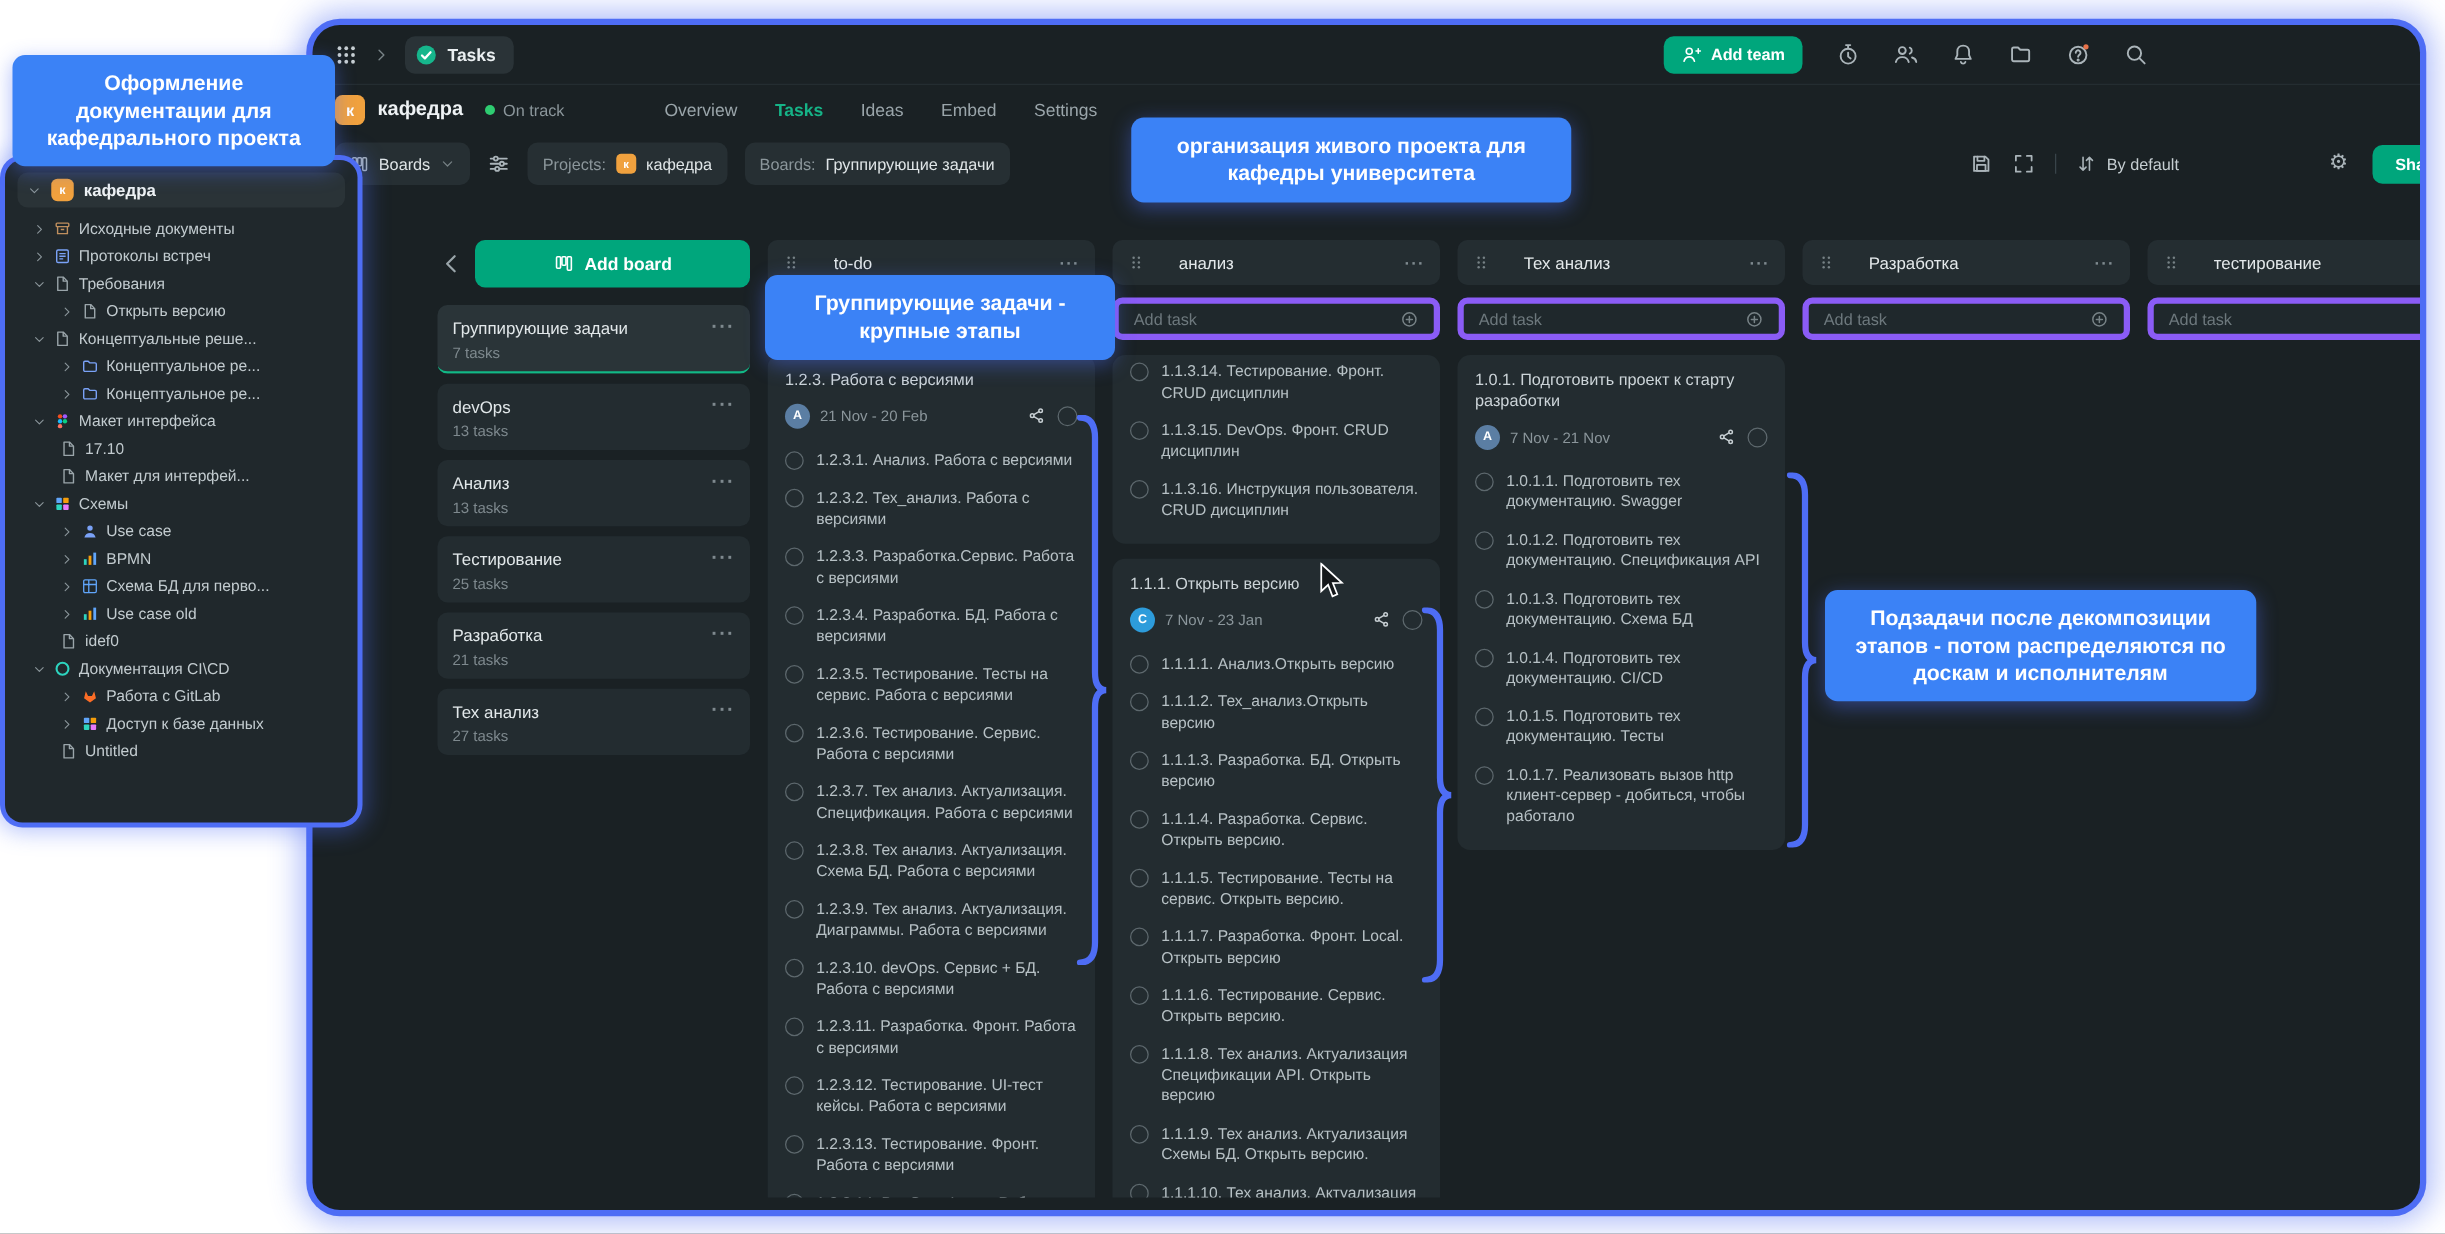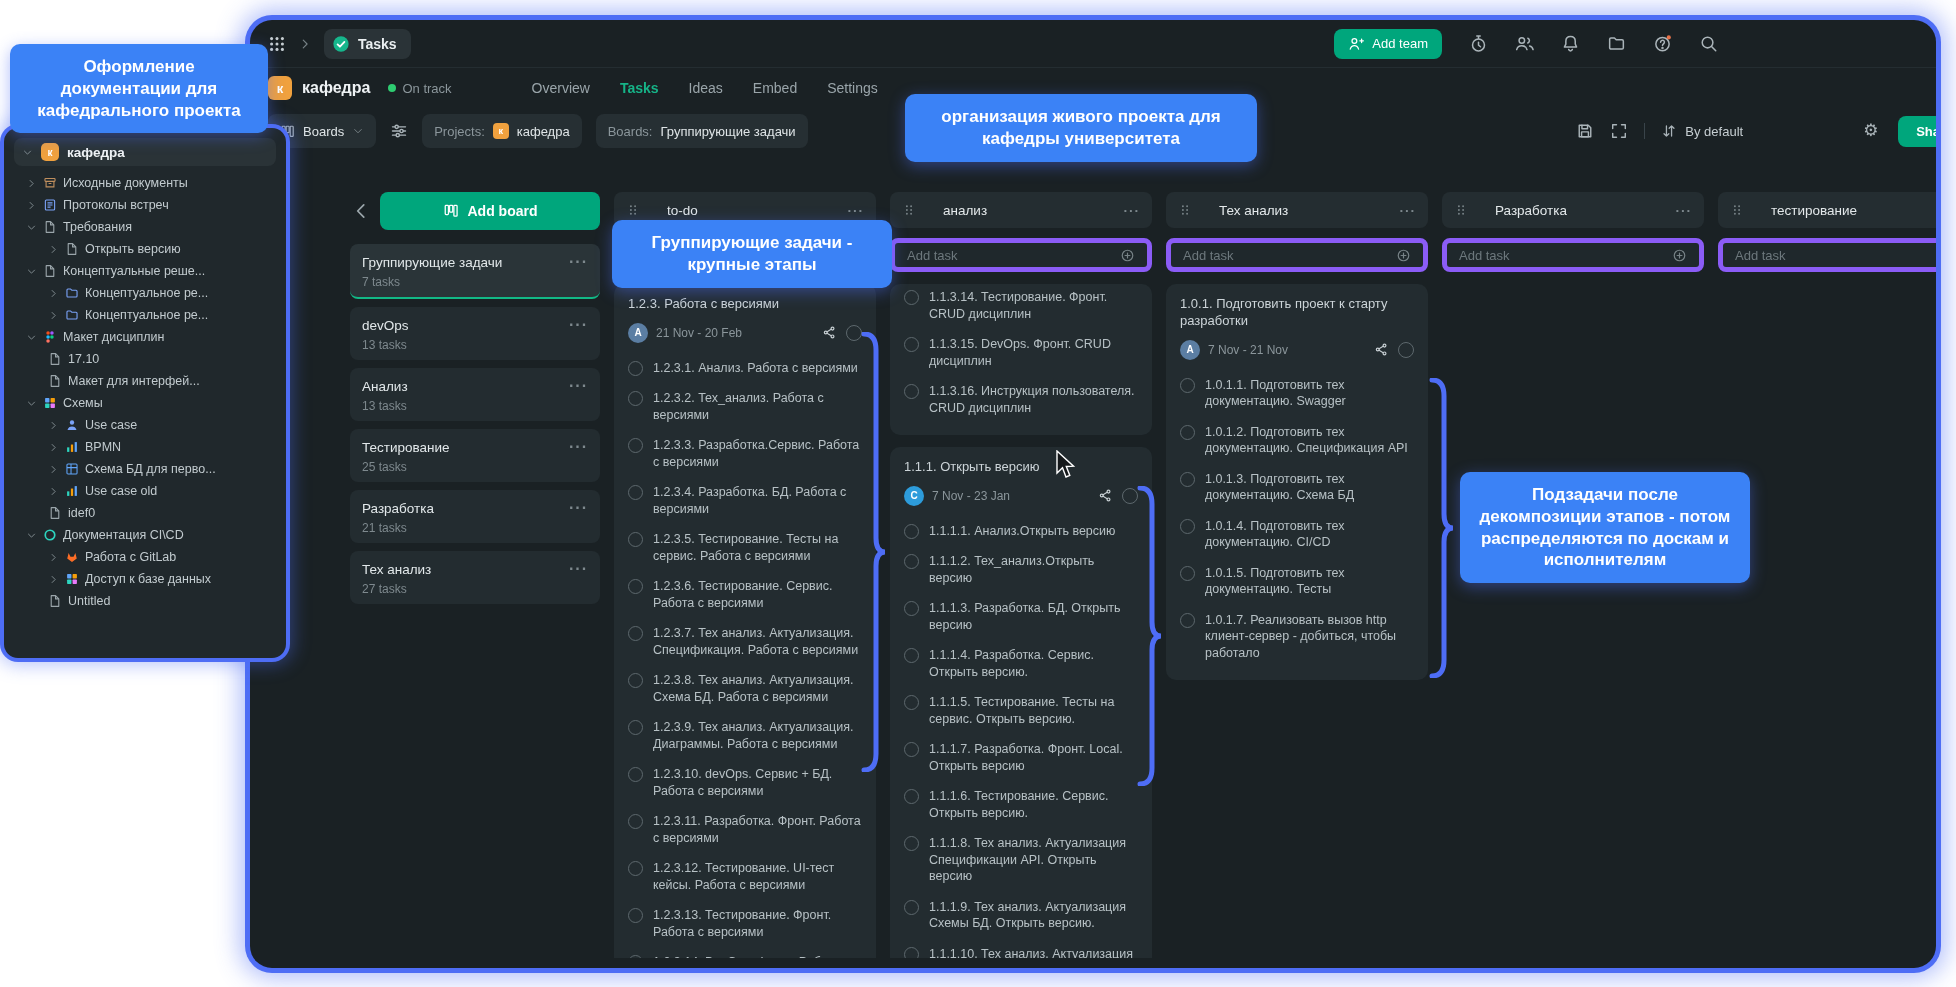--- a/index.html
+++ b/index.html
@@ -12,21 +12,21 @@
   .i16{width:16px;height:16px}.i18{width:18px;height:18px}.i19{width:19px;height:19px}
   .dim{color:#aab4b9}.dim2{color:#778286}
 
   
   #main-window{position:absolute;left:250px;top:20px;width:1686px;height:948px;background:#1a2124;
     border-radius:22px;box-shadow:0 0 0 5px #4e6df5,0 0 24px 10px rgba(78,109,245,.45);overflow:hidden;z-index:10}
 
   .topbar{height:48px;display:flex;align-items:center;padding:0 18px;gap:12px;border-bottom:1px solid #242d31}
   .tasks-pill{display:flex;align-items:center;gap:8px;background:#2a3337;border-radius:8px;padding:6px 14px 6px 8px;font-size:14px;color:#eaeff1;font-weight:bold;cursor:pointer}
   .topbar-right{margin-left:auto;display:flex;align-items:center;gap:27px;margin-right:200px}
-  .add-team-btn{background:#00a67c;border-radius:8px;padding:7px 14px;display:flex;align-items:center;gap:8px;font-size:13px;font-weight:normal;color:#fff;cursor:pointer}
+  .add-team-btn{background:#00a67c;border-radius:8px;padding:7px 14px;display:flex;align-items:center;gap:8px;font-size:13px;font-weight:bold;color:#fff;cursor:pointer}
 
   .proj-header{display:flex;align-items:center;padding:6px 18px 2px;gap:10px;height:36px}
   .proj-icon{width:24px;height:24px;border-radius:6px;background:#f0a13e;display:flex;align-items:center;justify-content:center;font-weight:bold;color:#fff;font-size:13px}
   .proj-name{font-size:16px;font-weight:bold;color:#eef2f4}
   .status{display:flex;align-items:center;gap:6px;color:#8b969b;font-size:13px;margin-left:8px}
   .status-dot{width:8px;height:8px;border-radius:50%;background:#2ecc71}
   .tabs{display:flex;gap:30px;margin-left:70px;font-size:14px;color:#9aa5aa}
   .tab{cursor:pointer}
   .tab.active{color:#16b387;font-weight:bold}
 
@@ -769,21 +769,21 @@
         </span>
         <span class="ticon icon">
           <svg viewBox="0 0 20 20">
             <circle cx="7.2" cy="4.4" r="2.5" fill="#f24e1e"></circle>
             <circle cx="12.8" cy="4.4" r="2.5" fill="#a259ff"></circle>
             <circle cx="7.2" cy="10" r="2.5" fill="#1abcfe"></circle>
             <circle cx="12.8" cy="10" r="2.5" fill="#0acf83"></circle>
             <circle cx="7.2" cy="15.6" r="2.5" fill="#ff7262"></circle>
           </svg>
         </span>
-        <span class="tlabel">Макет дисциплин</span>
+        <span class="tlabel">Макет интерфейса</span>
       </div>
       <div class="tree-item lvl2">
         <span class="ticon icon">
           <svg viewBox="0 0 20 20" fill="none" stroke="#9aa5aa" stroke-width="1.6" stroke-linejoin="round">
             <path d="M4.6 2.4h6.2l4.6 4.6v10.6H4.6z"></path>
             <path d="M10.8 2.4V7h4.6"></path>
           </svg>
         </span>
         <span class="tlabel">17.10</span>
       </div>
@@ -929,21 +929,21 @@
           </svg>
         </span>
         <span class="tlabel">Untitled</span>
       </div>
     </div>
 </div>
 
 <div class="callout" style="left:10px;top:44px;width:258px">Оформление документации для кафедрального проекта</div>
 <div class="callout" style="left:905px;top:94px;width:352px">организация живого проекта для кафедры университета</div>
 <div class="callout" style="left:612px;top:220px;width:280px">Группирующие задачи - крупные этапы</div>
-<div class="callout" style="left:1460px;top:472px;width:290px">Подзадачи после декомпозиции этапов - потом распределяются по доскам и исполнителям</div>
+<div class="callout" style="left:1460px;top:472px;width:345px">Подзадачи после декомпозиции этапов - потом распределяются по доскам и исполнителям</div>
 
 <svg class="brace" style="left:860px;top:332px" width="28" height="440" viewBox="0 0 28 440">
   <path d="M4 2 Q16 2 16 18 L16 206 Q16 220 25 220 Q16 220 16 234 L16 422 Q16 438 4 438" stroke="#4e6df5" stroke-width="5" fill="none" stroke-linecap="round"></path>
 </svg>
 <svg class="brace" style="left:1136px;top:486px" width="28" height="300" viewBox="0 0 28 300">
   <path d="M4 2 Q16 2 16 18 L16 136 Q16 150 25 150 Q16 150 16 164 L16 282 Q16 298 4 298" stroke="#4e6df5" stroke-width="5" fill="none" stroke-linecap="round"></path>
 </svg>
 <svg class="brace" style="left:1428px;top:378px" width="28" height="300" viewBox="0 0 28 300">
   <path d="M4 2 Q16 2 16 18 L16 136 Q16 150 25 150 Q16 150 16 164 L16 282 Q16 298 4 298" stroke="#4e6df5" stroke-width="5" fill="none" stroke-linecap="round"></path>
 </svg>

